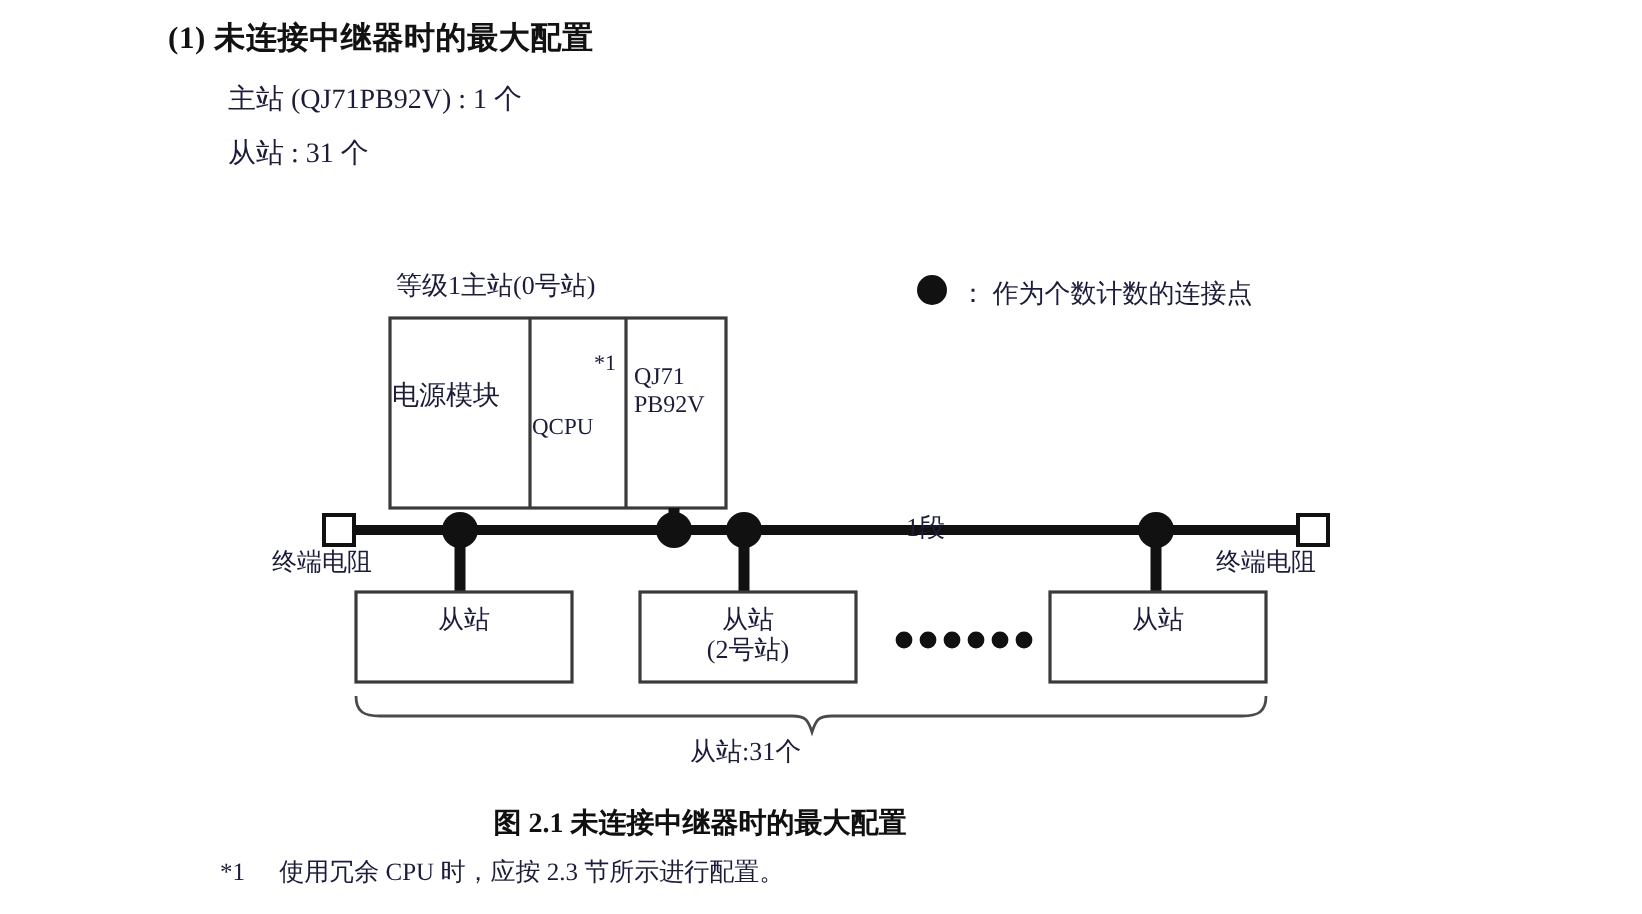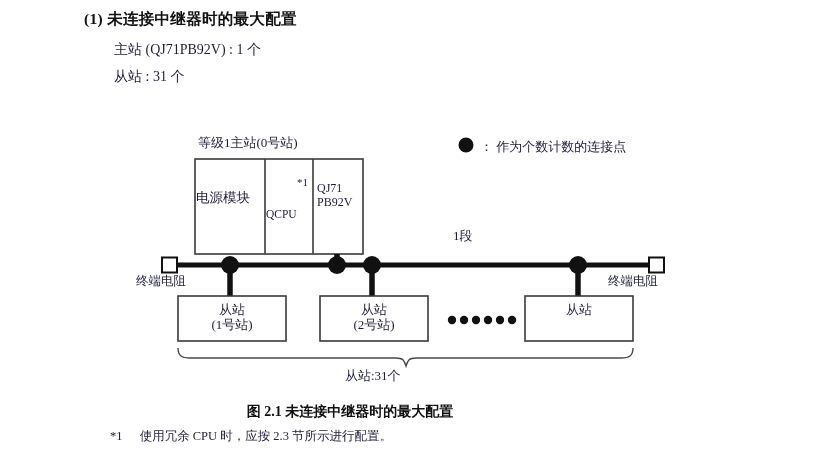--- a/index.html
+++ b/index.html
@@ -52,21 +52,21 @@
     position: absolute;
     white-space: nowrap;
     color: #1c1c3a;
     line-height: 1.18;
   }
   .lbl-master-title { left: 198px; top: 135px; font-size: 13px; }
   .lbl-power   { left: 196px; top: 190px; width: 70px; font-size: 13.5px; }
   .lbl-qcpu    { left: 266px; top: 208px; width: 34px; text-align: left; font-size: 11.5px; }
   .lbl-star1   { left: 297px; top: 176px; font-size: 11px; }
   .lbl-qj71    { left: 317px; top: 181px; font-size: 12px; }
-  .lbl-seg     { left: 453px; top: 228px; font-size: 13px; }
+  .lbl-seg     { left: 453px; top: 256px; font-size: 13px; }
   .lbl-term-l  { left: 136px; top: 274px; font-size: 12.5px; }
   .lbl-term-r  { left: 608px; top: 274px; font-size: 12.5px; }
   .lbl-slave   { position:absolute; text-align:center; font-size: 13px; }
   .lbl-s1 { left: 178px; top: 302px; width: 108px; }
   .lbl-s2 { left: 320px; top: 302px; width: 108px; }
   .lbl-s3 { left: 525px; top: 302px; width: 108px; }
   .lbl-brace-txt { left: 345px; top: 368px; width: 120px; font-size: 13px; }
   .lbl-legend { left: 480px; top: 139px; font-size: 13px; }
 
   .caption {
@@ -158,21 +158,20 @@
   <div>QJ71</div>
   <div>PB92V</div>
 </div>
 
 <div class="lbl lbl-seg">1段</div>
 <div class="lbl lbl-term-l">终端电阻</div>
 <div class="lbl lbl-term-r">终端电阻</div>
 
 <div class="lbl lbl-slave lbl-s1">
   <div>从站</div>
-  <div>(1号站)</div>
 </div>
 <div class="lbl lbl-slave lbl-s2">
   <div>从站</div>
   <div>(2号站)</div>
 </div>
 <div class="lbl lbl-slave lbl-s3">
   <div>从站</div>
 </div>
 
 <div class="lbl lbl-brace-txt">从站:31个</div>

